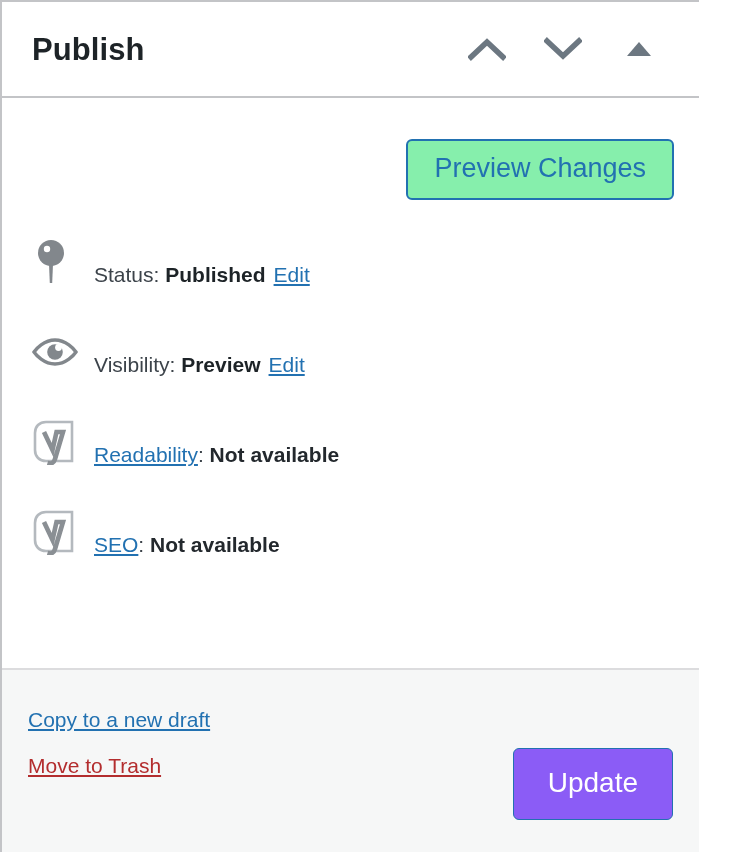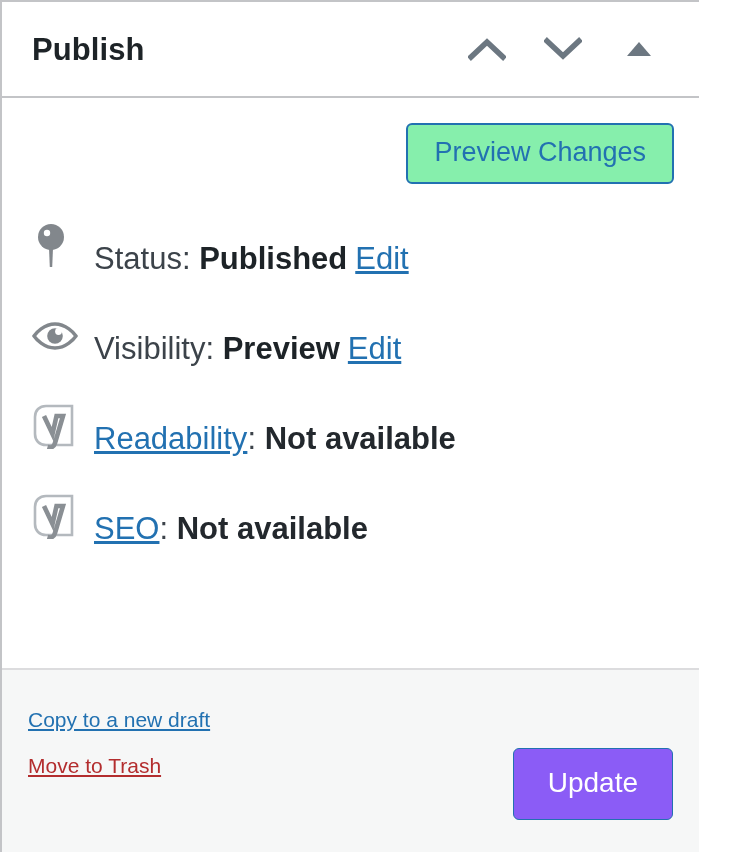--- a/index.html
+++ b/index.html
@@ -15,20 +15,21 @@
     position: relative;
     width: 699px;
     height: 852px;
     box-sizing: border-box;
     background: #ffffff;
     border-left: 2px solid #c3c4c7;
     border-top: 2px solid #c3c4c7;
     overflow: hidden;
     display: flex;
     flex-direction: column;
+    gap: 16px;
   }
 
   
   .panel-header {
     position: relative;
     height: 96px;
     flex: 0 0 auto;
     border-bottom: 2px solid #c3c4c7;
     display: flex;
     align-items: center;
@@ -99,21 +100,21 @@
     width: 52px;
     flex: 0 0 52px;
     display: flex;
     align-items: center;
     justify-content: flex-start;
     padding-left: 4px;
     box-sizing: border-box;
   }
   .meta-icon svg { display: block; }
   .meta-text {
-    font-size: 31px;
+    font-size: 21px;
     color: #3c434a;
     line-height: 1.1;
     white-space: nowrap;
     padding-left: 14px;
     margin-top: 26px;
   }
   .meta-text .label { color: #3c434a; }
   .meta-text .value {
     font-weight: bold;
     color: #1d2327;

